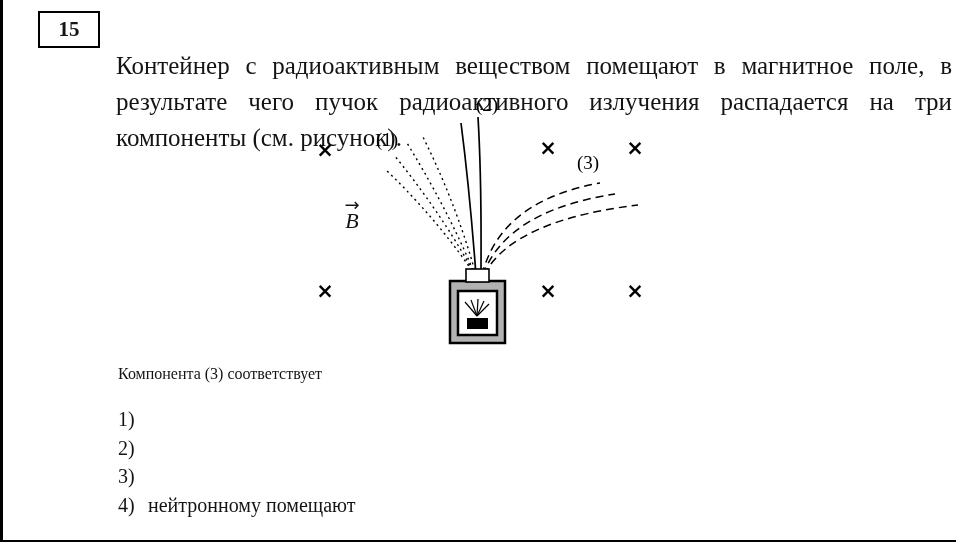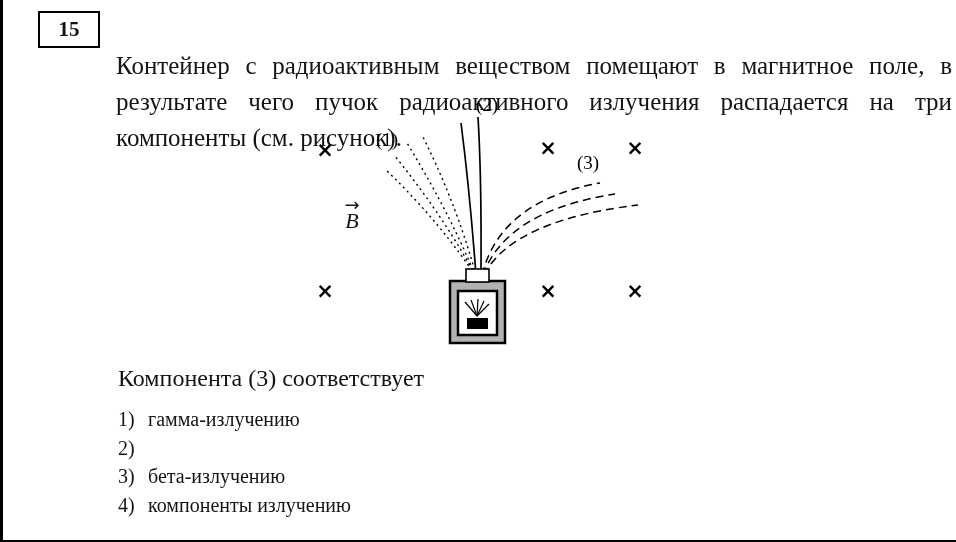--- a/index.html
+++ b/index.html
@@ -41,21 +41,21 @@
     position: absolute; transform: translate(-50%, -50%);
     font-size: 19px; color: #000;
   }
   .bvec {
     position: absolute; transform: translate(-50%, -50%);
     display: flex; flex-direction: column; align-items: center;
   }
   .bvec .arrow { font-size: 18px; line-height: 11px; font-family: "DejaVu Sans", sans-serif; }
   .bvec .bletter { font-style: italic; font-size: 22px; line-height: 22px; }
 
-  .prompt { position: absolute; left: 118px; top: 365px; font-size: 24px; }
+  .prompt { position: absolute; left: 118px; top: 365px; font-size: 16px; }
 
   .options { position: absolute; left: 118px; top: 405px; font-size: 20px; }
   .optrow { display: flex; line-height: 28.5px; }
   .optnum { width: 30px; flex: 0 0 30px; }
   .optlabel { flex: 1; }
 </style>
 </head>
 <body>
 
 <div class="page-edge-left"></div>
@@ -117,26 +117,24 @@
     <span class="arrow">→</span>
     <span class="bletter">B</span>
   </span>
 </div>
 
 <div class="prompt">Компонента (3) соответствует</div>
 
 <div class="options">
   <div class="optrow">
     <span class="optnum">1)</span>
-    <span class="optlabel">гамма-излучению</span>
   </div>
   <div class="optrow">
     <span class="optnum">2)</span>
   </div>
   <div class="optrow">
     <span class="optnum">3)</span>
-    <span class="optlabel">бета-излучению</span>
   </div>
   <div class="optrow">
     <span class="optnum">4)</span>
-    <span class="optlabel">компоненты излучению</span>
+    <span class="optlabel">нейтронному помещают</span>
   </div>
 </div>
 
 </body></html>

